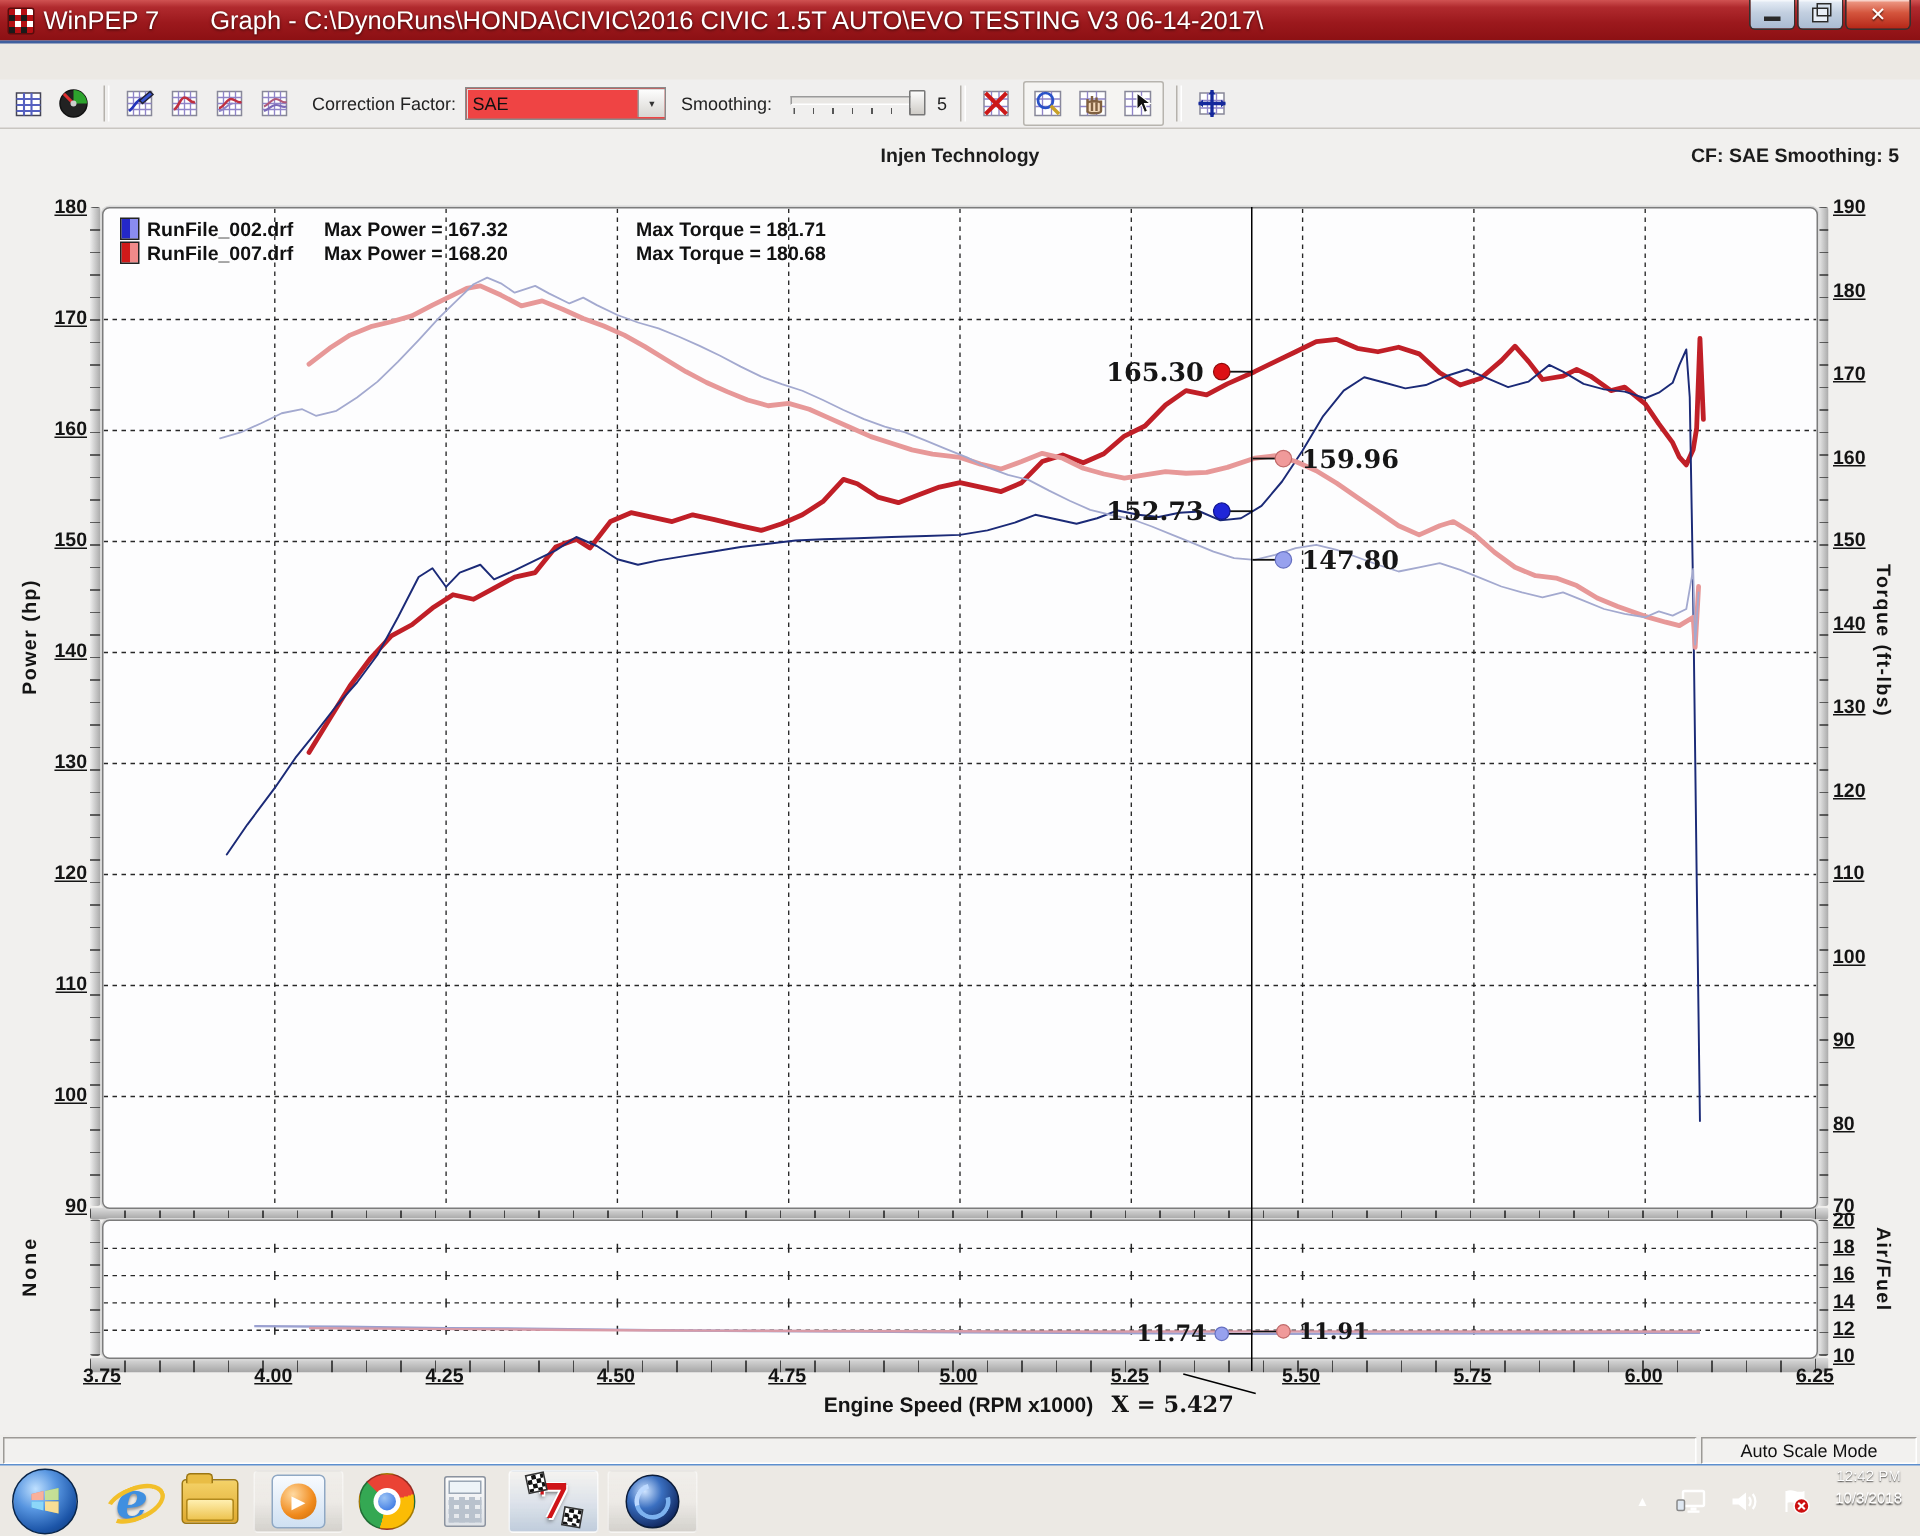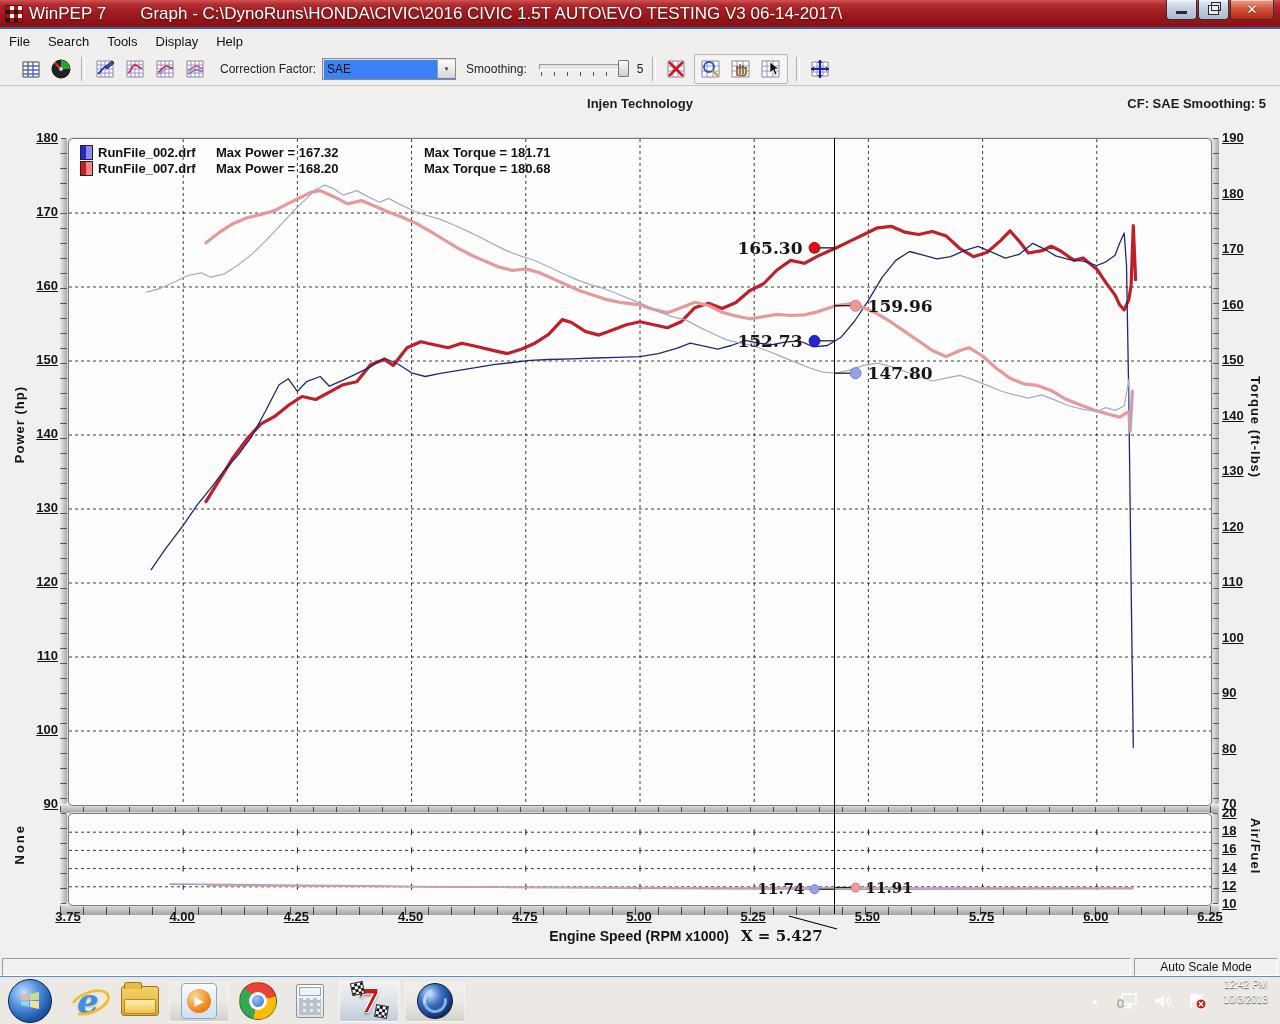--- a/index.html
+++ b/index.html
@@ -27,29 +27,29 @@
   .restore-glyph::before{content:"";position:absolute;left:2px;top:-4px;width:8px;height:7px;
     border:1px solid #2a2a2a;}
 
   
   .menubar{position:absolute;top:29px;left:0;right:0;height:24px;background:#f0efee;
     display:flex;align-items:center;font-size:13px;color:#111;border-bottom:1px solid #dcdad6;}
   .menu-item{padding:3px 9px;cursor:default;}
 
   
   .toolbar{position:absolute;top:53px;left:0;right:0;height:32px;background:#f0efee;
-    border-bottom:1px solid #c9c6c1;display:flex;align-items:center;padding-left:16px;font-size:12px;}
+    border-bottom:1px solid #c9c6c1;display:flex;align-items:center;padding-left:4px;font-size:12px;}
   .tbtn{width:28px;height:28px;border:1px solid transparent;background:transparent;
     display:flex;align-items:center;justify-content:center;padding:0;margin:0 1px;}
   .tbtn svg{display:block;}
   .tgroup{display:flex;border:1px solid #b7b4ae;border-radius:2px;background:#f5f4f2;
     margin:0 3px;padding:0 1px;}
   .tsep{width:2px;height:24px;margin:0 5px;border-left:1px solid #b5b2ac;border-right:1px solid #fff;}
   .tlabel{margin:0 6px 0 10px;color:#222;}
-  .combo{width:132px;height:20px;background:#3b82f6;border:1px solid #8a8a8a;display:flex;
+  .combo{width:132px;height:20px;background:#ef4444;border:1px solid #8a8a8a;display:flex;
     align-items:center;box-shadow:inset 1px 1px 0 #dcdcdc;}
   .combo-text{flex:1;padding-left:4px;font-size:12px;color:#111;}
   .combo-btn{width:17px;height:18px;background:linear-gradient(#fdfdfd,#d8d6d2);
     border-left:1px solid #9a9a9a;font-size:7px;display:flex;align-items:center;justify-content:center;color:#333;}
   .slider{position:relative;width:92px;height:22px;margin:0 4px;}
   .slider .track{position:absolute;left:2px;right:2px;top:6px;height:4px;background:#e9e7e4;
     border:1px solid #9a9a9a;border-bottom-color:#fff;border-right-color:#fff;}
   .slider .ticks{position:absolute;left:4px;right:6px;top:14px;height:4px;
     background:repeating-linear-gradient(90deg,#555 0 1px,transparent 1px 13px);}
   .slider .thumb{position:absolute;right:0;top:2px;width:9px;height:15px;
@@ -174,27 +174,20 @@
         </span>
       <span class="wbtn restore">
           <span class="restore-glyph"></span>
         </span>
       <span class="wbtn close">
           <span>✕</span>
         </span>
     </span>
   </div>
 
-  <div class="menubar">
-      <span class="menu-item">File</span>
-      <span class="menu-item">Search</span>
-      <span class="menu-item">Tools</span>
-      <span class="menu-item">Display</span>
-      <span class="menu-item">Help</span>
-    </div>
 
   <div class="toolbar">
     <button class="tbtn">
       <svg width="22" height="22">
           <path d="M3 4h16v15H3z" fill="#fff" stroke="#445" stroke-width="1"></path>
           <path d="M3 8h16M3 12h16M3 16h16M8 4v15M13 4v15" stroke="#5560c0" stroke-width="1.4" fill="none"></path>
         </svg>
     </button>
     <button class="tbtn">
       <svg width="22" height="22">

